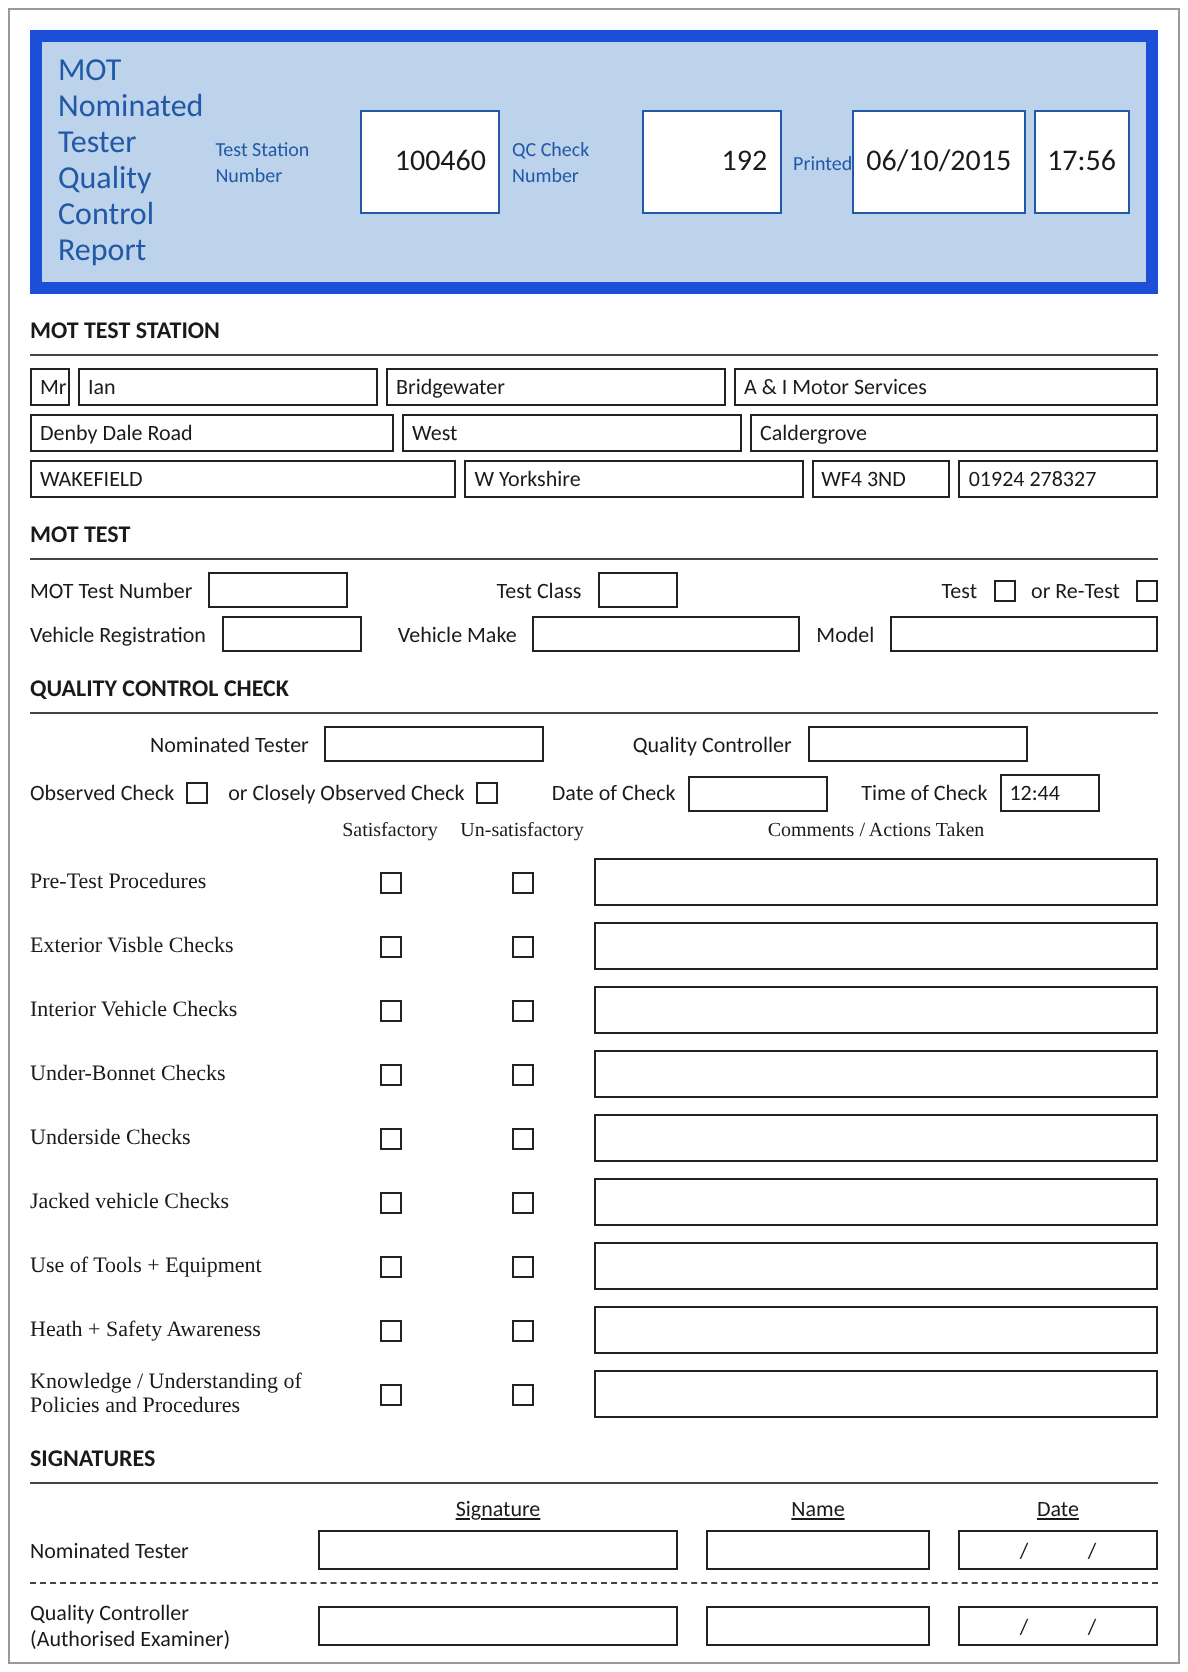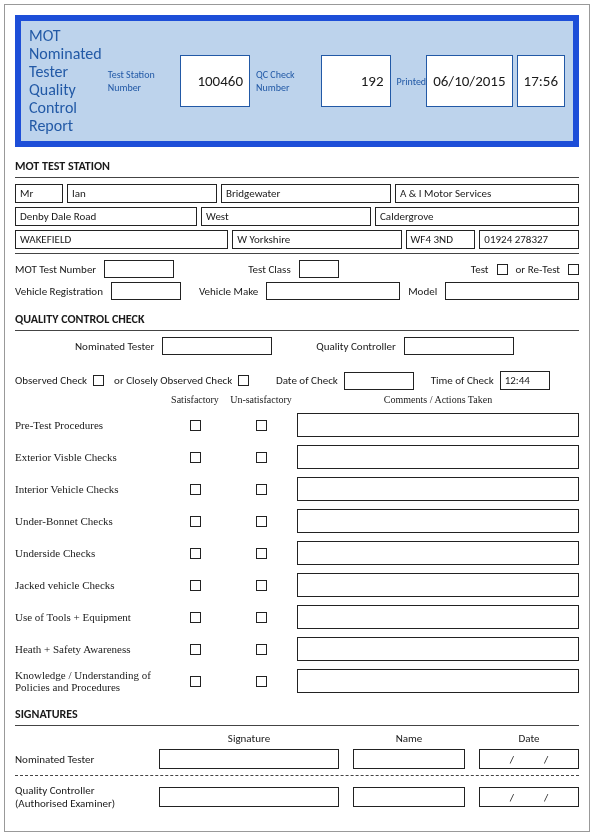--- a/index.html
+++ b/index.html
@@ -130,20 +130,21 @@
     border-top: 1px dashed #444;
     margin: 4px 0 8px 0;
   }
   .col-headers {
     display:grid;
     grid-template-columns: 130px 180px 1fr 100px;
     gap:14px;
     font-size:11px;
     text-align:center;
     margin-bottom:4px;
+    text-decoration:underline;
   }
 </style>
 </head>
 <body>
 
 <div class="page">
 
   <div class="header">
     <div class="header-title">
       <div>MOT Nominated Tester</div>
@@ -162,37 +163,38 @@
       <div class="header-field-row">
         <div class="header-box">06/10/2015</div>
         <div class="header-box" style="min-width:32px">17:56</div>
       </div>
     </div>
   </div>
 
   <div class="section-title">MOT TEST STATION</div>
   <hr class="hr">
   <div class="row">
-    <div class="cell" style="width:48px">Mr</div>
+    <div class="cell" style="width:20px">Mr</div>
     <div class="cell" style="width:150px">Ian</div>
     <div class="cell" style="width:170px">Bridgewater</div>
     <div class="cell flex1">A &amp; I Motor Services</div>
   </div>
   <div class="row">
     <div class="cell" style="width:182px">Denby Dale Road</div>
     <div class="cell" style="width:170px">West</div>
     <div class="cell flex1">Caldergrove</div>
   </div>
   <div class="row">
     <div class="cell" style="width:214px">WAKEFIELD</div>
     <div class="cell" style="width:170px">W Yorkshire</div>
     <div class="cell" style="width:70px">WF4 3ND</div>
     <div class="cell" style="width:100px">01924 278327</div>
   </div>
 
+  <div class="section-title">MOT TEST</div>
   <hr class="hr">
   <div class="row" style="align-items:center;gap:8px">
     <div class="label">MOT Test Number</div>
     <div class="input-box" style="width:70px"></div>
     <div style="flex:0.5"></div>
     <div class="label">Test Class</div>
     <div class="input-box" style="width:40px"></div>
     <div style="flex:1"></div>
     <div class="label">Test</div>
     <span class="chk"></span>
@@ -210,21 +212,21 @@
 
   <div class="section-title">QUALITY CONTROL CHECK</div>
   <hr class="hr">
   <div class="row" style="align-items:center;gap:8px;padding-left:60px">
     <div class="label">Nominated Tester</div>
     <div class="input-box" style="width:110px"></div>
     <div style="flex:0.3"></div>
     <div class="label">Quality Controller</div>
     <div class="input-box" style="width:110px"></div>
   </div>
-  <div class="row" style="align-items:center;gap:6px;margin-top:16px">
+  <div class="row" style="align-items:center;gap:6px;margin-top:6px">
     <div class="label">Observed Check</div>
     <span class="chk"></span>
     <div class="label" style="margin-left:4px">or Closely Observed Check</div>
     <span class="chk"></span>
     <div style="flex:0.3"></div>
     <div class="label">Date of Check</div>
     <div class="input-box" style="width:70px"></div>
     <div style="flex:0.1"></div>
     <div class="label">Time of Check</div>
     <div class="input-box" style="width:50px">12:44</div>

